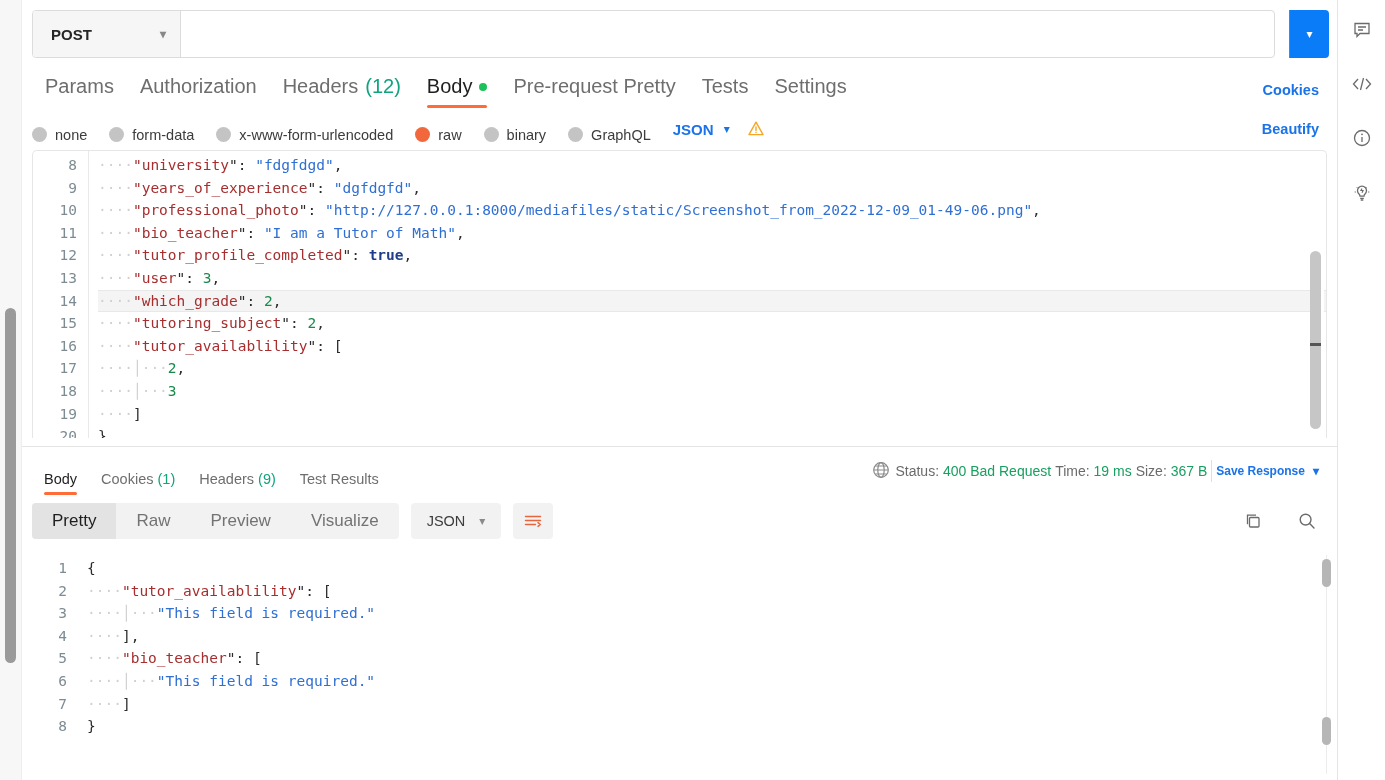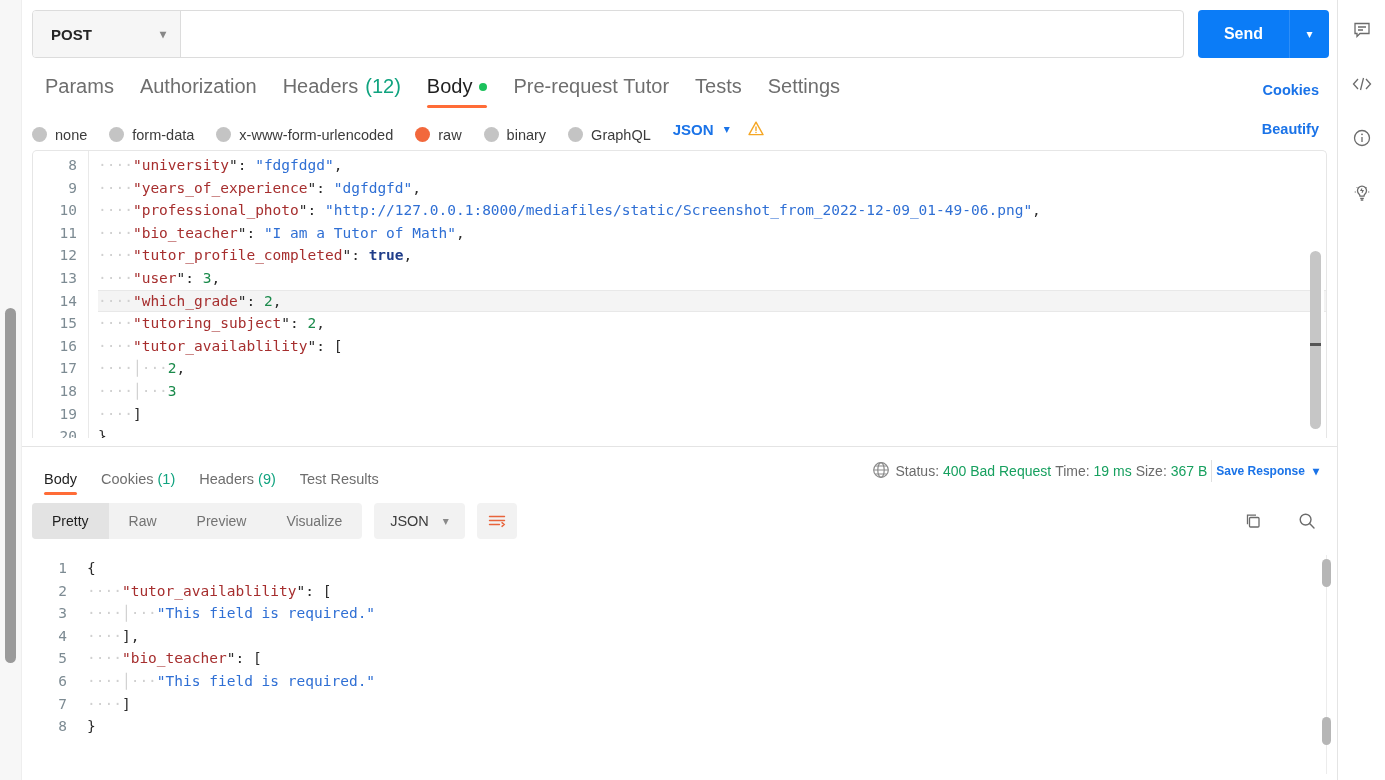--- a/index.html
+++ b/index.html
@@ -179,21 +179,21 @@
   }
   .status-area .gv { color: #17a05f; }
   .vsep { width: 1px; height: 22px; background: #dfdfdf; }
   .save-resp { color: #1a73e8; font-weight: bold; font-size: 12px; cursor: pointer;
                display:flex; align-items:center; gap:8px; }
 
   
   .resp-toolbar { display: flex; align-items: center; padding: 0 10px; height: 52px; gap: 12px; }
   .seg { display: flex; background: #f2f2f2; border-radius: 4px; overflow: hidden; height: 36px; }
   .seg div {
-    padding: 0 20px; display: flex; align-items: center; font-size: 14px;
+    padding: 0 20px; display: flex; align-items: center; font-size: 17px;
     color: #737373; cursor: pointer;
   }
   .seg div.active { background: #e3e3e3; color: #1f1f1f; }
   .fmt-select {
     display: flex; align-items: center; gap: 14px; background: #f2f2f2; border-radius: 4px;
     height: 36px; padding: 0 16px; font-size: 14.5px; color: #3c3c3c; cursor: pointer;
   }
   .fmt-select .chev { color: #8a8a8a; font-size: 12px; }
   .wrap-btn {
     width: 40px; height: 36px; background: #f2f2f2; border-radius: 4px;
@@ -263,42 +263,41 @@
 <div class="main">
 
   <div class="urlbar-wrap">
     <div class="url-box">
       <div class="method-select">
         <span>POST</span>
         <span class="chev">▾</span>
       </div>
     </div>
     <div class="send-group">
-      <button class="send-btn">Send</button>
       <button class="send-caret">▾</button>
     </div>
   </div>
 
   <div class="req-tabs">
     <div class="rtab">
       <span>Params</span>
     </div>
     <div class="rtab">
       <span>Authorization</span>
     </div>
     <div class="rtab">
       <span>Headers</span>
       <span class="count">(12)</span>
     </div>
     <div class="rtab active">
       <span>Body</span>
       <span class="dot-green"></span>
     </div>
     <div class="rtab">
-      <span>Pre-request Tutor</span>
+      <span>Pre-request Pretty</span>
     </div>
     <div class="rtab">
       <span>Tests</span>
     </div>
     <div class="rtab">
       <span>Settings</span>
     </div>
     <div class="link-blue">Cookies</div>
   </div>
 

